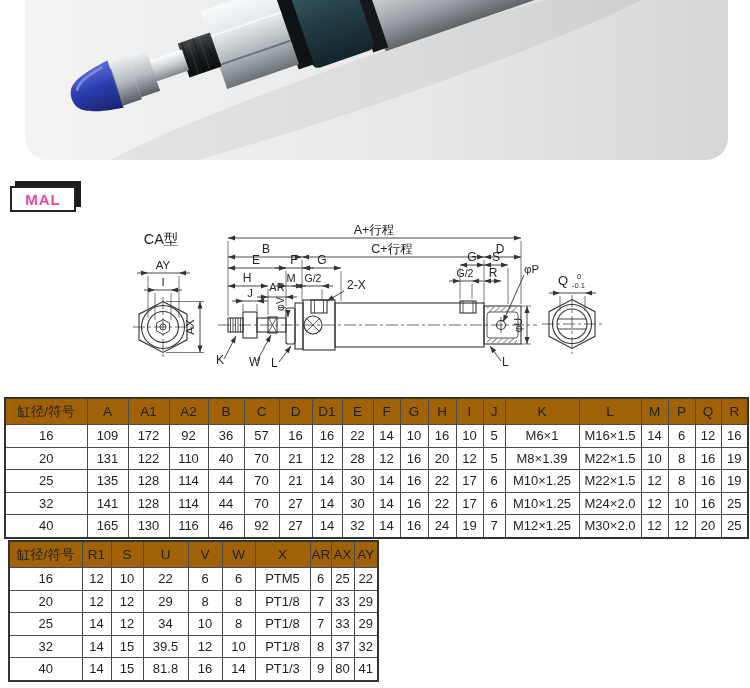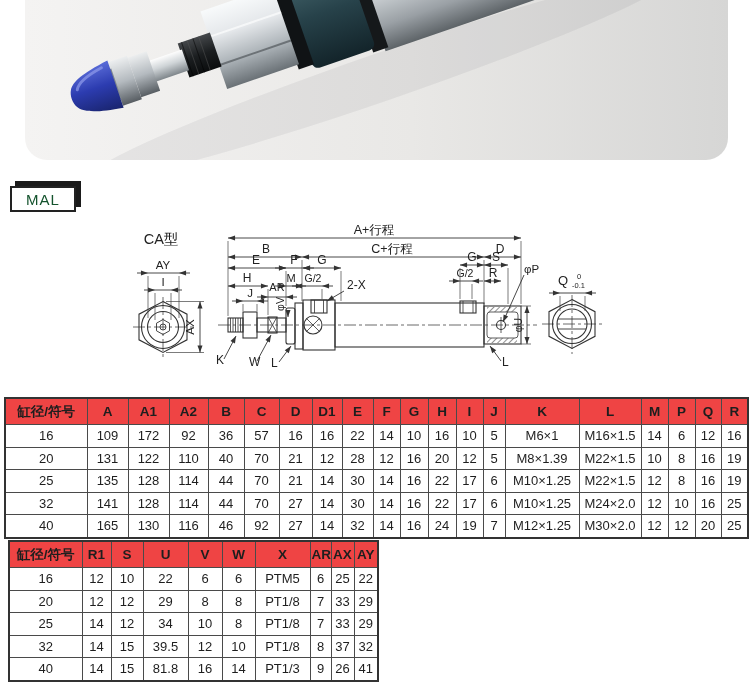--- a/index.html
+++ b/index.html
@@ -8,38 +8,38 @@
     background:#ffffff;
     font-family:"Liberation Sans", sans-serif;
     color:#222;
   }
   .photo-wrap{position:absolute;left:0;top:0;width:750px;height:162px;}
   .model-badge{
     position:absolute;left:10px;top:186px;width:62px;height:22px;
     background:#fff;border:2px solid #222;
     box-shadow:5px -5px 0 0 #1b1b1b;
     display:flex;align-items:center;justify-content:center;
-    font-size:15px;font-weight:400;letter-spacing:1px;color:#14532d;
+    font-size:15px;font-weight:700;letter-spacing:1px;color:#ec4899;
   }
   .diagram-wrap{position:absolute;left:0;top:212px;width:668px;height:180px;}
   svg text{font-family:"Liberation Sans", sans-serif;fill:#222;}
 
   table.spec{
     border-collapse:collapse;table-layout:fixed;
     font-size:13px;color:#1e1e1e;
     border:2px solid #333;
     background:#fff;
   }
   table.spec th, table.spec td{
     border:1px solid #4a4a4a;
     text-align:center;vertical-align:middle;
     padding:0 1px;overflow:hidden;white-space:nowrap;
   }
   table.spec th{
-    background:#ef4444;font-weight:bold;height:25px;font-size:13.5px;
+    background:#a16207;font-weight:normal;height:25px;font-size:13.5px;
   }
   table.spec td{height:21.5px;}
   #table1{position:absolute;left:4px;top:397px;width:743px;}
   #table2{position:absolute;left:8px;top:540px;width:369px;}
 </style>
 </head>
 <body>
 
 <div class="photo-wrap">
   <svg width="750" height="162" viewBox="0 0 750 162">
@@ -554,17 +554,17 @@
       </tr>
       <tr>
         <td>40</td>
         <td>14</td>
         <td>15</td>
         <td>81.8</td>
         <td>16</td>
         <td>14</td>
         <td>PT1/3</td>
         <td>9</td>
-        <td>26</td>
+        <td>80</td>
         <td>41</td>
       </tr>
     </tbody>
 </table>
 
 </body></html>

